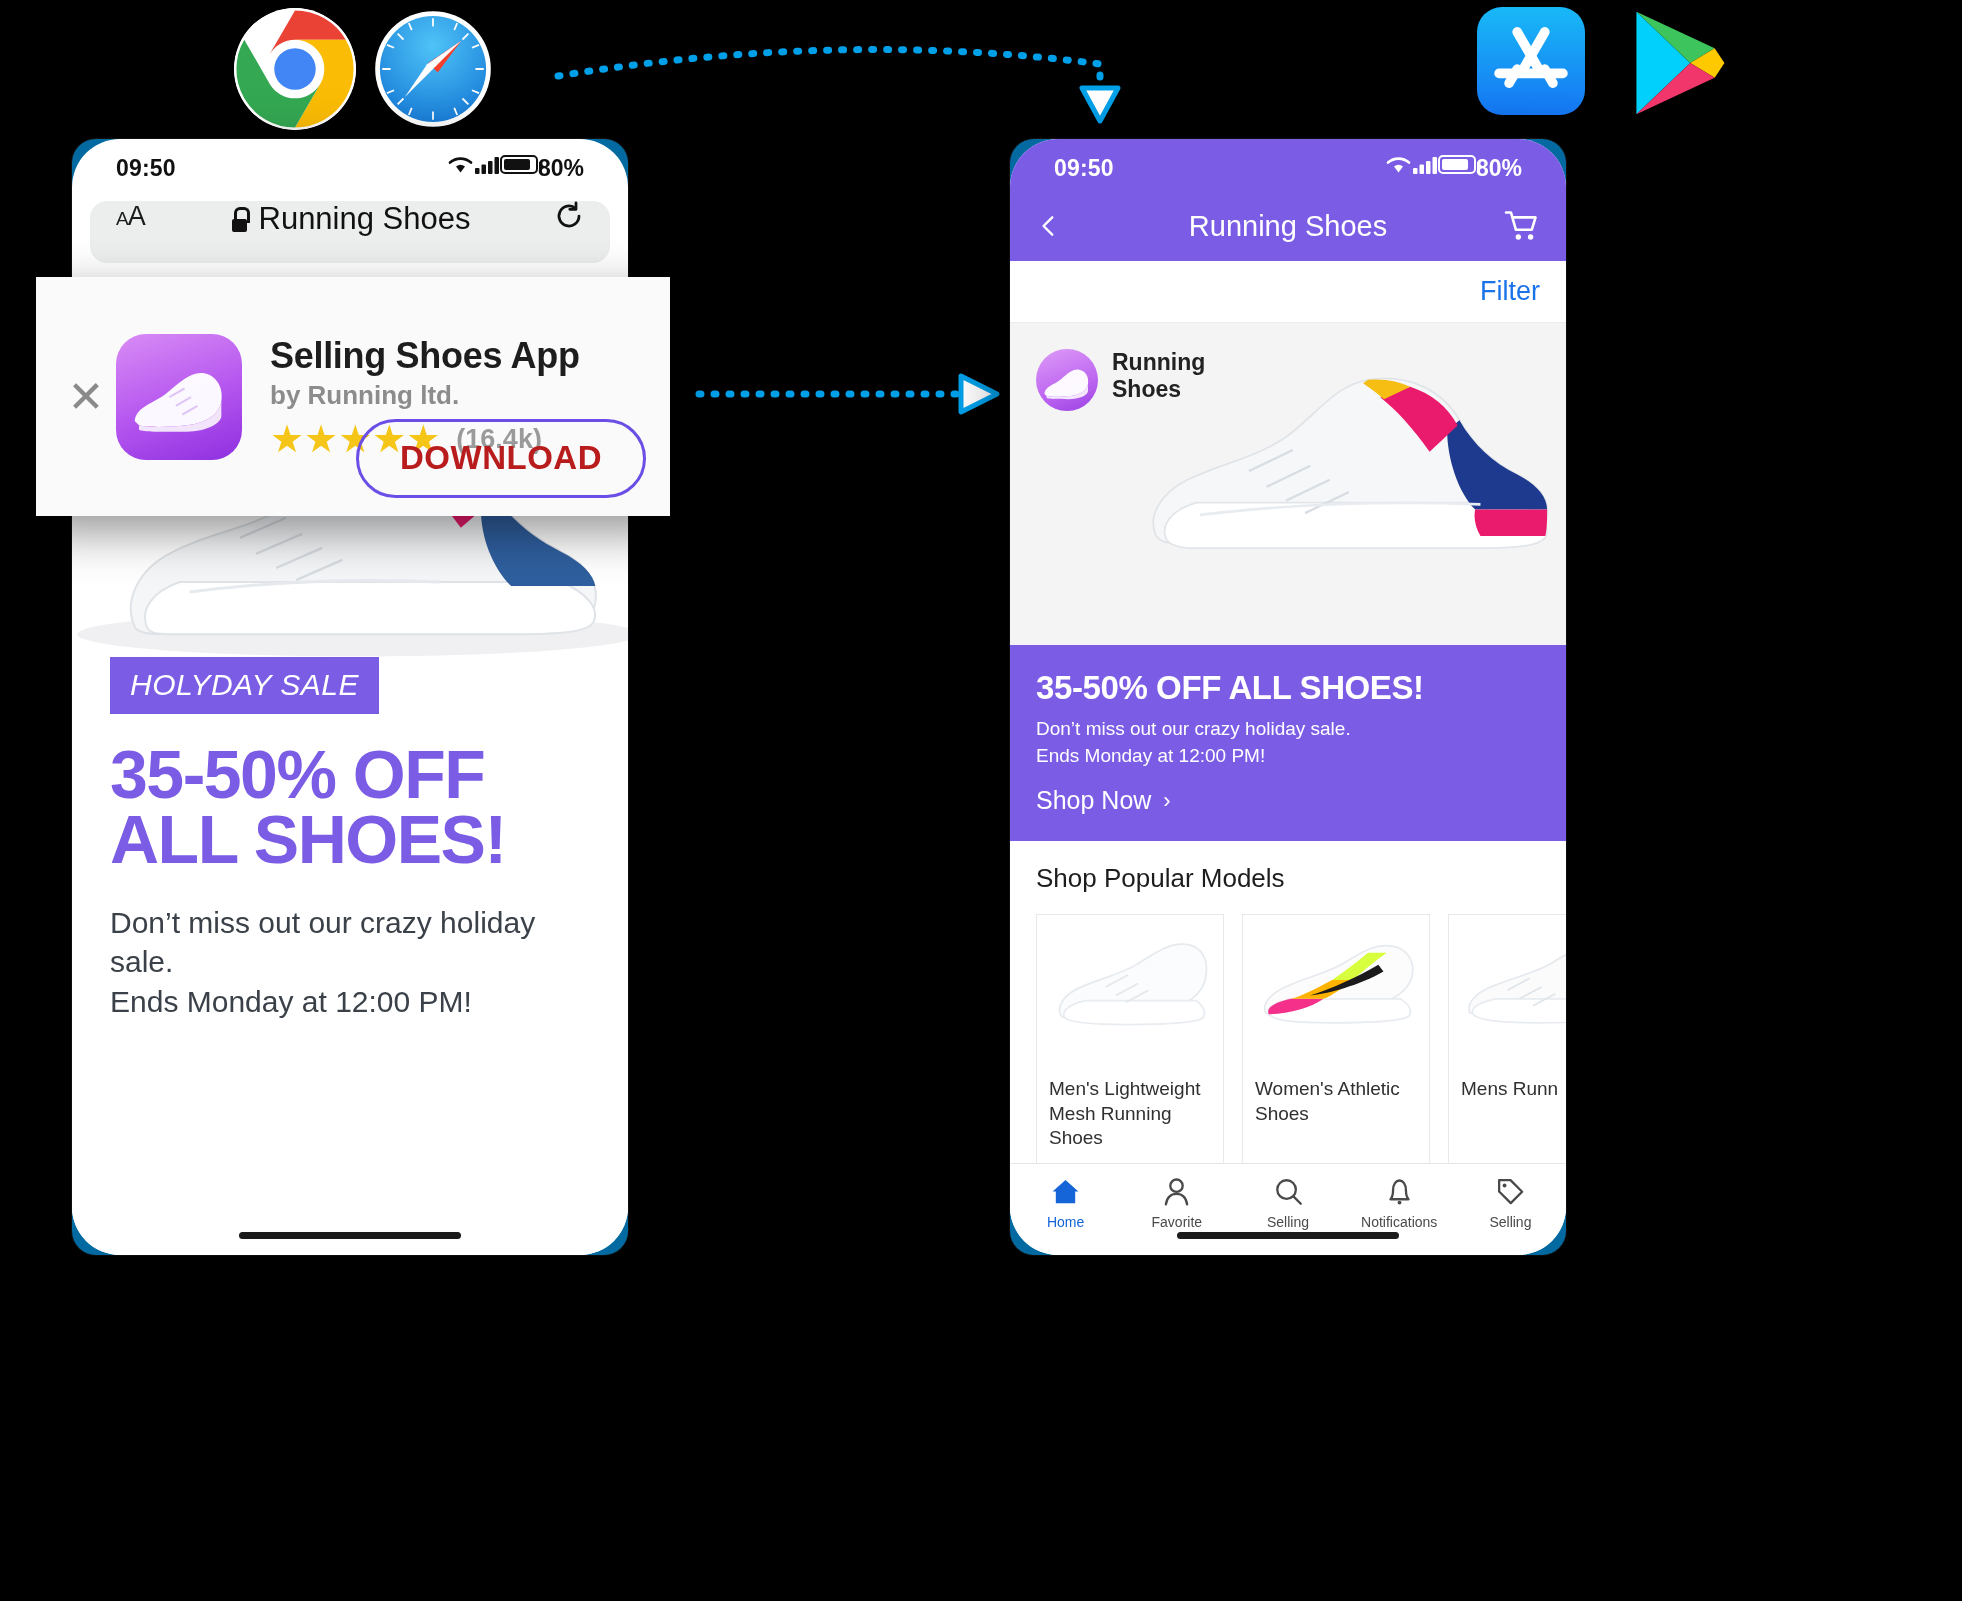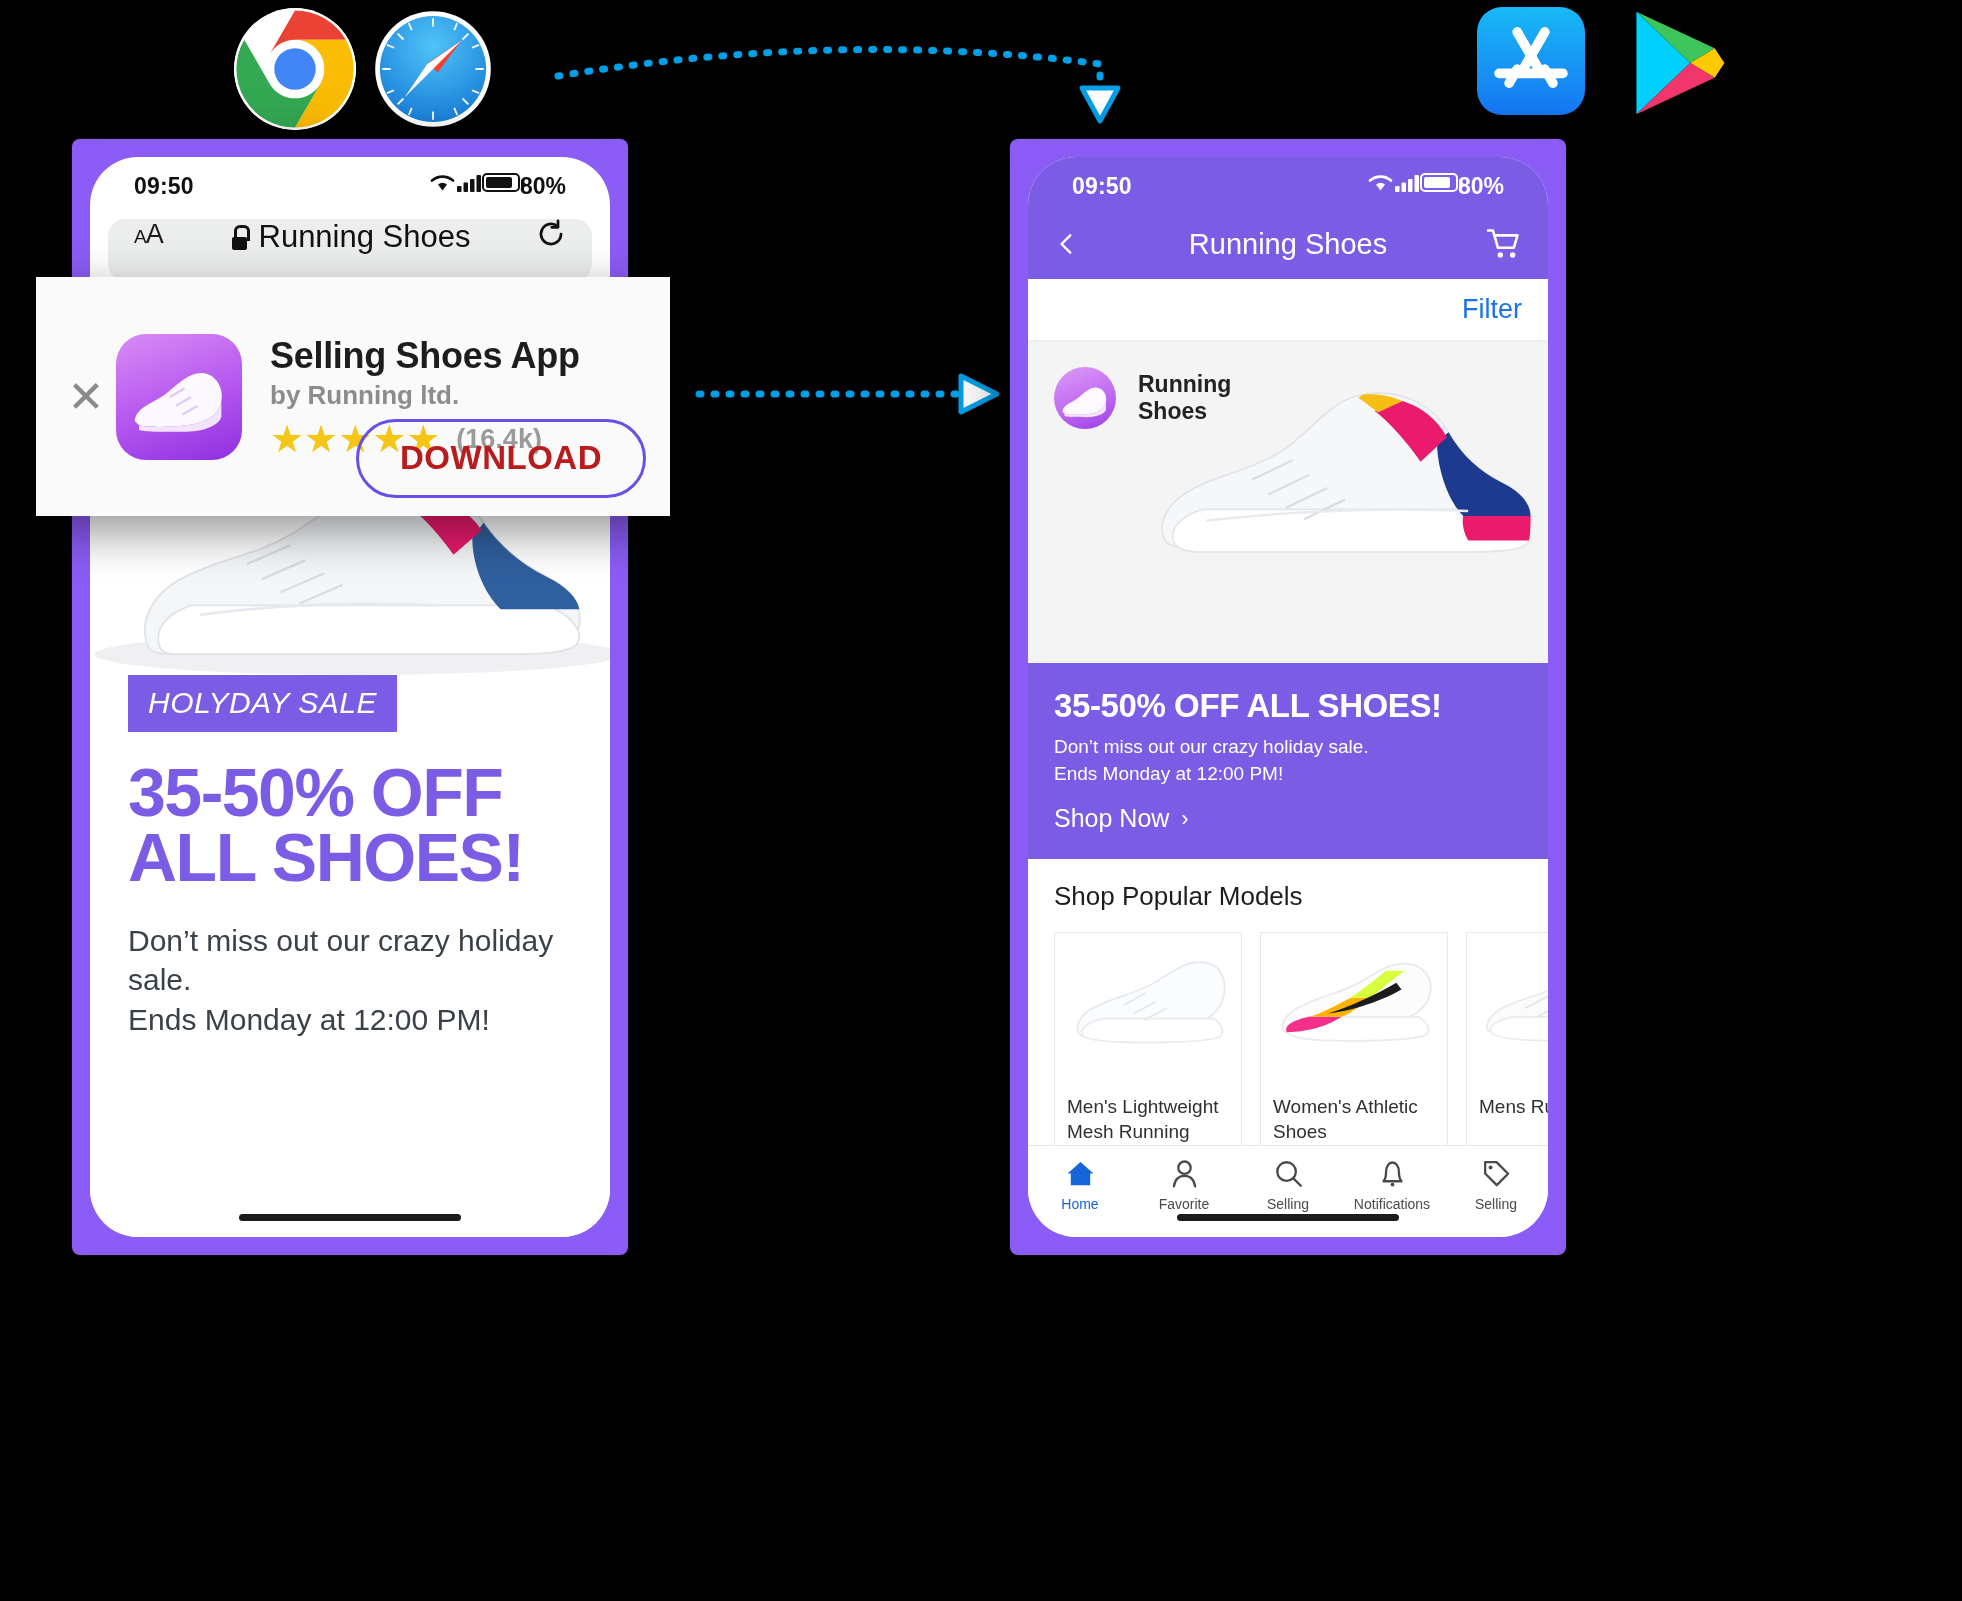--- a/index.html
+++ b/index.html
@@ -20,24 +20,23 @@
   .appstore { width: 108px; height: 108px; border-radius: 25px; overflow: hidden;
               background: linear-gradient(180deg,#18b9f7 0%,#1576f3 100%); }
   .playstore { width: 100px; height: 110px; }
 
   
   .conn { position: absolute; overflow: visible; }
 
   
   .phone {
     position: absolute;
-    background: #8b5cf6;
-    border-radius: 8px;
+    background: #0369a1;
+    border-radius: 24px;
     box-shadow: 0 22px 60px rgba(0,0,0,.55), 0 0 0 1px rgba(255,255,255,.08);
-    padding: 18px;
   }
   .screen {
     width: 100%; height: 100%;
     background: #fff;
     border-radius: 48px;
     overflow: hidden;
     position: relative;
     display: flex; flex-direction: column;
   }
   .home-indicator {
@@ -153,21 +152,21 @@
     background:#fff; flex:none; height: 62px;
     display:flex; align-items:center; justify-content:flex-end;
     padding: 0 26px; border-bottom: 1px solid #ececec;
   }
   .filter-link { color:#1a73e8; font-size: 27px; cursor:pointer; }
 
   .prod-hero {
     background:#f4f4f4; flex:none; height: 322px; position: relative; overflow:hidden;
   }
   .brand-chip {
-    position:absolute; left: 26px; top: 26px; display:flex; align-items:center; gap: 22px;
+    position:absolute; left: 26px; top: 26px; display:flex; align-items:flex-start; gap: 14px;
     z-index: 3;
   }
   .chip-icon {
     width: 62px; height: 62px; border-radius: 50%;
     background: linear-gradient(160deg,#dd9bf7 0%,#c16bf2 55%,#9b3fe4 100%);
     position:relative; overflow:hidden; flex:none;
   }
   .chip-icon svg { position:absolute; left:6%; top:20%; width: 88%; }
   .chip-txt { font-size: 23px; font-weight: 700; color:#222; line-height:1.16; }
   .prod-hero .shoe-big { position:absolute; right:-2%; top: 2%; width: 82%; }

